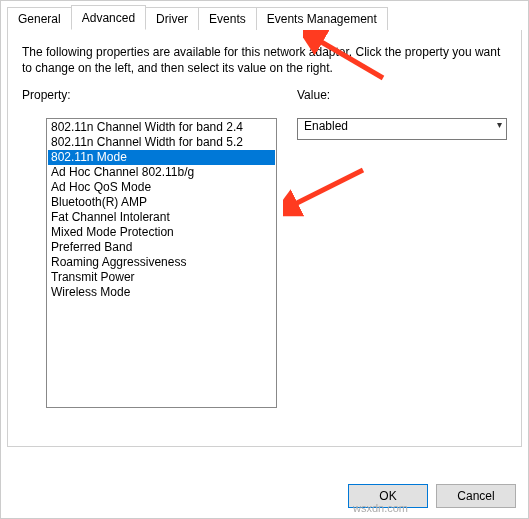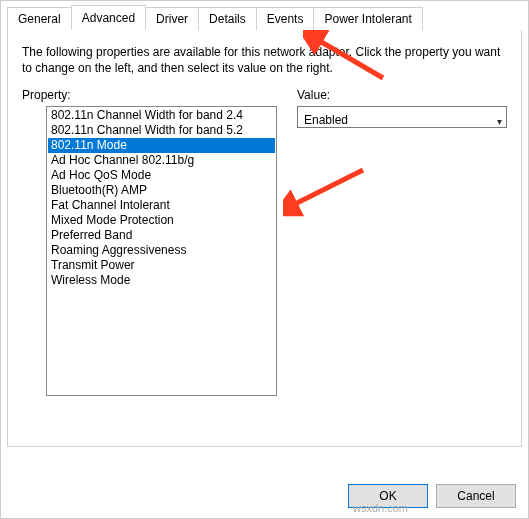--- a/index.html
+++ b/index.html
@@ -65,21 +65,21 @@
       display: flex;
       gap: 20px;
     }
     .col-left {
       flex: 0 0 255px;
     }
     .col-right {
       flex: 1;
     }
     .label {
-      margin-bottom: 4px;
+      margin-bottom: 16px;
       color: #000;
     }
     .listbox {
       border: 1px solid #888;
       height: 290px;
       background: #fff;
       overflow: auto;
       padding: 1px;
       margin-left: 24px;
     }
@@ -91,21 +91,21 @@
     }
     .list-item.selected {
       background: #0078d7;
       color: #fff;
     }
     .combobox {
       width: 100%;
       height: 22px;
       border: 1px solid #7a7a7a;
       display: flex;
-      align-items: flex-end;
+      align-items: flex-start;
       justify-content: space-between;
       padding: 0 4px 0 6px;
       background: #fff;
       cursor: default;
     }
     .combobox .chevron {
       font-size: 10px;
       color: #333;
     }
     .button-bar {
@@ -145,23 +145,22 @@
   </style>
 </head>
 <body>
 
 <div class="dialog">
 
   <div class="tabs">
     <div class="tab">General</div>
     <div class="tab active">Advanced</div>
     <div class="tab">Driver</div>
-    <div class="tab">Details</div>
     <div class="tab">Events</div>
-    <div class="tab">Power Intolerant</div>
+    <div class="tab">Events Management</div>
   </div>
 
   <div class="tab-content">
     <div class="instructions">The following properties are available for this network adapter. Click the property you want to change on the left, and then select its value on the right.</div>
 
     <div class="columns">
       <div class="col-left">
         <div class="label">
           <span>Property:</span>
         </div>

